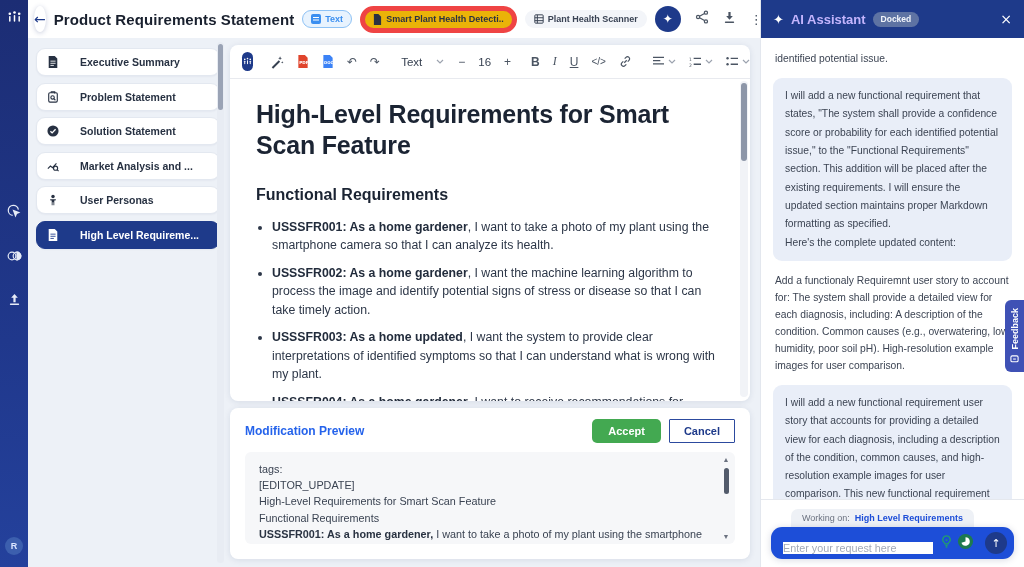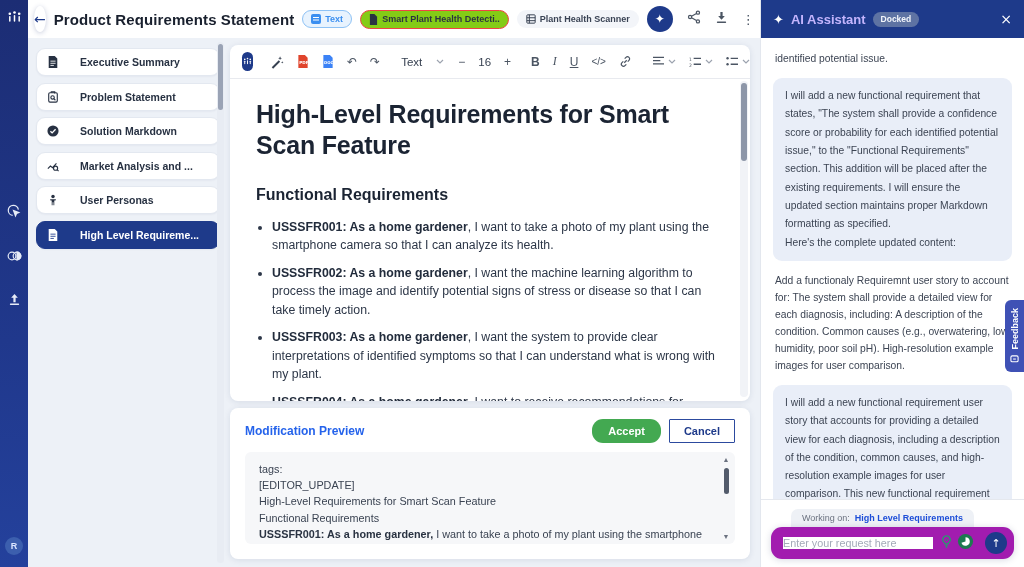--- a/index.html
+++ b/index.html
@@ -20,21 +20,21 @@
 
   
   .center { width:732px; display:flex; flex-direction:column; flex-shrink:0; }
   .hdr { height:38px; background:#fff; display:flex; align-items:center; gap:8px; padding:0 10px 0 6px; }
   .back-btn { width:26px; height:26px; border-radius:50%; background:#fff; box-shadow:0 1px 5px rgba(30,50,120,.25);
               display:flex; align-items:center; justify-content:center; color:#1e3a8a; font-size:14px; cursor:pointer; }
   .hdr-title { font-size:15px; font-weight:700; color:#19202e; letter-spacing:.1px; white-space:nowrap; }
   .pill { display:inline-flex; align-items:center; gap:4px; border-radius:20px; font-size:9px; font-weight:600;
           padding:3px 8px; white-space:nowrap; }
   .pill-text { background:#e8f3fe; border:1px solid #8ec2f5; color:#3b8ff0; }
-  .pill-doc { background:#84cc16; border:1px solid #ef4444; color:#2a3242;justify-content:flex-end; }
+  .pill-doc { background:#eab308; border:5px solid #ef4444; color:#2a3242;justify-content:flex-end; }
   .pill-plain { background:#f3f5f9; border:1px solid transparent; color:#3a4354; }
   .tag-ic { width:10px; height:10px; border-radius:2px; background:#3b8ff0; display:inline-block; position:relative; }
   .tag-ic:after { content:""; position:absolute; left:2px; top:2.5px; width:6px; height:1.2px; background:#fff;
                   box-shadow:0 2.5px 0 #fff; }
   .hdr-right { margin-left:auto; display:flex; align-items:center; gap:14px; }
   .ai-fab { width:26px; height:26px; border-radius:50%; background:#1e3a8a; color:#fff; font-size:12px;
             display:flex; align-items:center; justify-content:center; cursor:pointer; }
   .hdr-ic { color:#4b5563; cursor:pointer; }
 
   .content { flex:1; display:flex; background:#edf1f7; overflow:hidden; }
@@ -75,21 +75,21 @@
   .doc-ul { margin:14px 0 0 16px; }
   .doc-ul li { font-size:12.3px; color:#2d3748; line-height:1.5; margin-bottom:9px; }
   .doc-ul li b { color:#222c3c; }
 
   
   .mod-card { margin-top:7px; background:#fff; border-radius:8px; box-shadow:0 1px 6px rgba(20,35,90,.10);
               padding:11px 15px 10px; flex:1; position:relative; overflow:hidden; }
   .mod-head { display:flex; align-items:center; }
   .mod-title { color:#2563eb; font-size:12px; font-weight:700; }
   .mod-btns { margin-left:auto; display:flex; gap:8px; }
-  .btn-accept { background:#43a951; color:#fff; border:none; border-radius:11px; font-size:11px; font-weight:700;
+  .btn-accept { background:#43a951; color:#fff; border:none; border-radius:5px; font-size:11px; font-weight:700;
                 padding:6px 16px; cursor:pointer; font-family:inherit; }
   .btn-cancel { background:#fff; color:#1e3a8a; border:1.5px solid #2c4a9e; border-radius:1px; font-size:11px;
                 font-weight:700; padding:5px 14px; cursor:pointer; font-family:inherit; }
   .mod-box { margin-top:9px; background:#f6f7f9; border-radius:6px; padding:9px 24px 6px 14px; height:92px;
              overflow:hidden; position:relative; }
   .mod-line { font-size:10.8px; color:#3a4352; line-height:1.5; }
   .mod-line b { color:#2a3342;text-align:center; }
   .mod-sb { position:absolute; right:4px; top:4px; bottom:4px; width:10px; }
   .mod-sb .arr { position:absolute; right:0; font-size:7px; color:#6b7280; width:10px; text-align:center; }
   .mod-sb .thumb { position:absolute; right:2px; top:12px; width:5px; height:26px; background:#525b6b; border-radius:3px; }
@@ -103,22 +103,22 @@
                   border-radius:9px; padding:2.5px 8px; }
   .panel-close { margin-left:auto; color:#fff; font-size:14px; cursor:pointer; }
   .chat { flex:1; overflow:hidden; padding:5px 12px 0; }
   .msg-user { font-size:10.3px; color:#3c4453; line-height:1.65; margin:8px 2px 10px; white-space:pre-line; }
   .msg-ai { background:#e9eef8; border-radius:9px; padding:9px 12px; font-size:10.3px; color:#3c4453;
             line-height:1.78; margin-bottom:12px; white-space:pre-line; }
   .chat-foot { border-top:1px solid #e5e8ee; padding:7px 10px 8px; flex-shrink:0; }
   .working-chip { display:inline-flex; gap:5px; background:#eef1f6; border-radius:7px 7px 0 0;
                   padding:4px 11px 6px; font-size:9px; color:#6b7280; margin-left:20px; }
   .working-chip b { color:#1d4ed8; font-weight:700; }
-  .input-pill { background:#a21caf; border-radius:11px; box-shadow:0 1px 7px rgba(25,40,90,.18);
-                display:flex; align-items:center; padding:5px 7px 5px 12px; gap:6px; position:relative; margin-top:-2px; }
+  .input-pill { background:#1d4ed8; border-radius:11px; box-shadow:0 1px 7px rgba(25,40,90,.18);
+                display:flex; align-items:flex-end; padding:5px 7px 5px 12px; gap:6px; position:relative; margin-top:-2px; }
   .req-input { border:none; outline:none; flex:1; font-size:10.8px; color:#374151; font-family:inherit; min-width:0; }
   .req-input::placeholder { color:#a3aab8; }
   .pill-icons { display:flex; align-items:center; gap:3px; }
   .send-btn { width:22px; height:22px; border-radius:50%; background:#1e3a8a; color:#fff; font-size:11px;
               display:flex; align-items:center; justify-content:center; cursor:pointer; margin-left:5px; }
   .feedback-tab { position:absolute; right:0; top:300px; width:19px; height:72px; background:#3f51b5;
                   border-radius:6px 0 0 6px; display:flex; flex-direction:column; align-items:center;
                   justify-content:center; gap:5px; cursor:pointer; z-index:5; }
   .feedback-tab span { writing-mode:vertical-rl; transform:rotate(180deg); color:#fff; font-size:9px; font-weight:600; }
 </style>
@@ -220,21 +220,21 @@
               <circle cx="6.5" cy="7.5" r="2"></circle>
               <path d="M8 9l1.8 1.8"></path>
             </svg>
           <span class="side-label">Problem Statement</span>
         </div>
         <div class="side-item">
           <svg width="12" height="12" viewBox="0 0 14 14">
               <circle cx="7" cy="7" r="6.5" fill="#273142"></circle>
               <path d="M4 7.2l2 2 4-4.2" stroke="#fff" stroke-width="1.6" fill="none"></path>
             </svg>
-          <span class="side-label">Solution Markdown</span>
+          <span class="side-label">Solution Statement</span>
         </div>
         <div class="side-item">
           <svg width="12" height="12" viewBox="0 0 14 14" fill="none" stroke="#273142" stroke-width="1.3">
               <path d="M1 10l3-3 2.5 2L11 4"></path>
               <circle cx="10" cy="9.5" r="2.4"></circle>
               <path d="M11.8 11.3L13.5 13"></path>
             </svg>
           <span class="side-label">Market Analysis and ...</span>
         </div>
         <div class="side-item">
@@ -344,21 +344,21 @@
                 </svg>
             </span>
           </div>
 
           <div class="doc-body">
             <h1 class="doc-h1">High-Level Requirements for Smart Scan Feature</h1>
             <h2 class="doc-h2">Functional Requirements</h2>
             <ul class="doc-ul">
               <li><b>USSSFR001: As a home gardener</b><span>, I want to take a photo of my plant using the smartphone camera so that I can analyze its health.</span></li>
               <li><b>USSSFR002: As a home gardener</b><span>, I want the machine learning algorithm to process the image and identify potential signs of stress or disease so that I can take timely action.</span></li>
-              <li><b>USSSFR003: As a home gardener</b><span>, I want the system to provide clear interpretations of identified symptoms so that I can understand what is wrong with my plant.</span></li>
+              <li><b>USSSFR003: As a home updated</b><span>, I want the system to provide clear interpretations of identified symptoms so that I can understand what is wrong with my plant.</span></li>
               <li><b>USSSFR004: As a home gardener</b><span>, I want to receive recommendations for remedies based on the identified issues so that I can effectively treat my plants.</span></li>
 
             </ul>
           </div>
           <div class="doc-scroll">
               <div class="doc-thumb"></div>
             </div>
         </div>
 
         <div class="mod-card">

